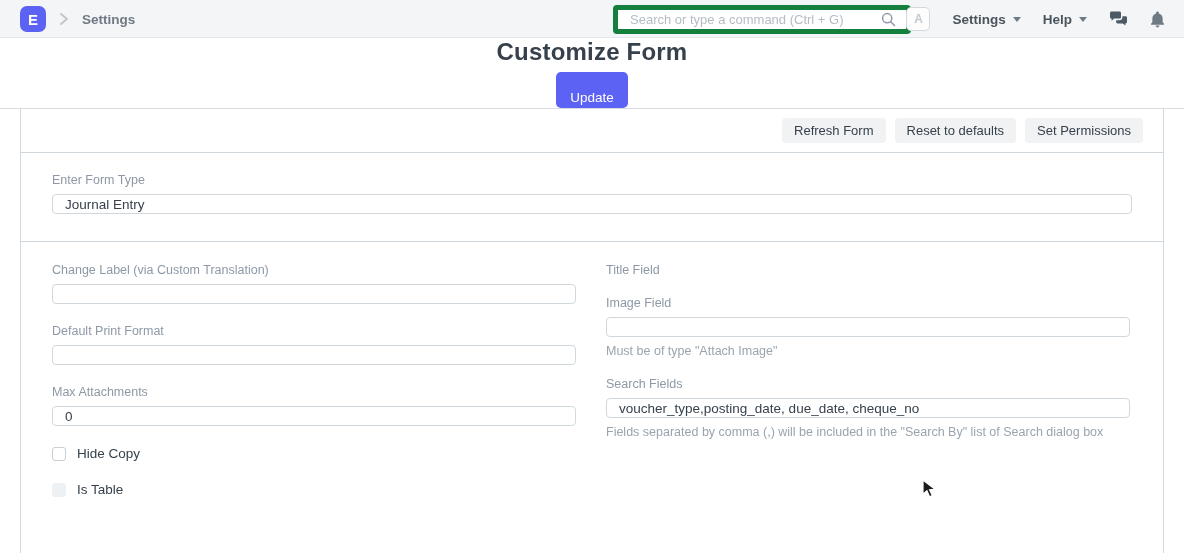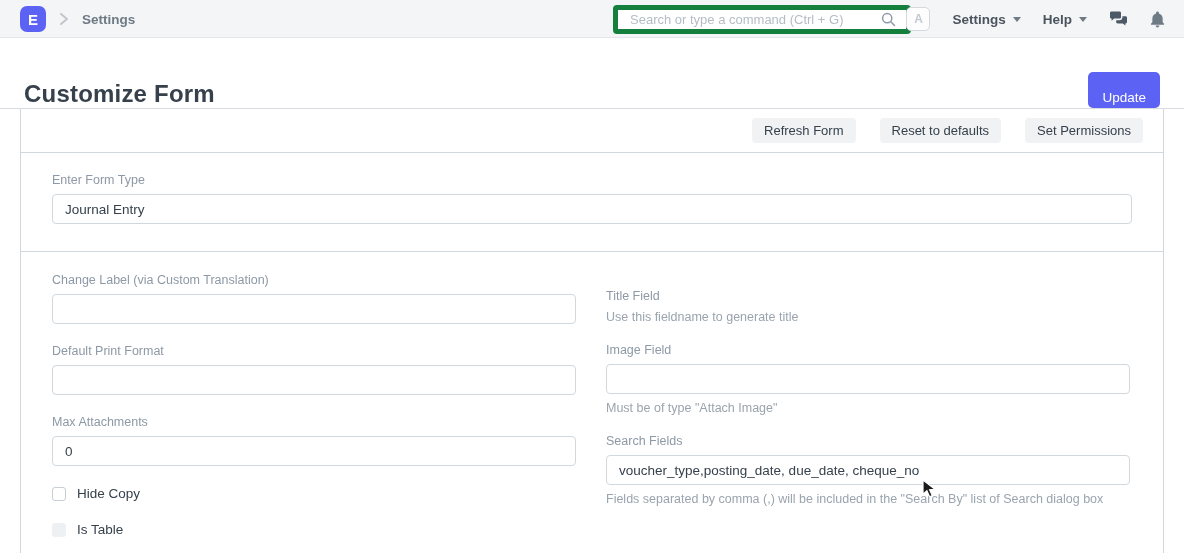--- a/index.html
+++ b/index.html
@@ -61,60 +61,61 @@
   .caret {
     width: 0; height: 0; display: inline-block;
     border-left: 4px solid transparent; border-right: 4px solid transparent;
     border-top: 5px solid #6e7a84;
   }
   .nav-icon { display: flex; align-items: center; cursor: pointer; }
 
   
   .page-head {
     height: 71px; background: #ffffff; border-bottom: 1px solid #d8dce0;
-    display: flex; align-items: flex-end; justify-content: space-between;
+    display: flex; align-items: center; justify-content: space-between;
     padding: 0 24px;
+    flex-direction: column;
   }
   .page-title { font-size: 24px; font-weight: bold; color: #36414c; letter-spacing: 0.2px; }
   .btn-primary {
     background: #5b62f4; color: #ffffff; border: none; border-radius: 5px;
     font-family: inherit; font-size: 13.5px; height: 28px; padding: 18px 14px;
     cursor: pointer;
   }
 
   
   .content {
     margin: 0 20px; background: #ffffff;
     border-left: 1px solid #d1d8dd; border-right: 1px solid #d1d8dd;
     height: 444px;
   }
   .toolbar {
-    display: flex; justify-content: flex-end; align-items: center; gap: 24px;
+    display: flex; justify-content: flex-end; align-items: center; gap: 9px;
     padding: 9px 20px; border-bottom: 1px solid #d1d8dd;
   }
   .btn-default {
     background: #f0f2f4; color: #36414c; border: none; border-radius: 4px;
     font-family: inherit; font-size: 13px; padding: 5px 12px; cursor: pointer;
   }
 
   .section-formtype { padding: 20px 31px 27px 31px; border-bottom: 1px solid #d1d8dd; }
   .section-main { padding: 21px 31px 0 31px; display: flex; gap: 30px; }
   .col { width: 524px; }
 
   .field { margin-bottom: 20px; }
   .field-label {
     font-size: 12.5px; color: #8d99a6; margin-bottom: 7px; display: block;
   }
   .field input[type="text"] {
-    width: 100%; height: 30px; border: 1px solid #d1d8dd; border-radius: 4px;
+    width: 100%; height: 20px; border: 1px solid #d1d8dd; border-radius: 4px;
     font-family: inherit; font-size: 13.5px; color: #36414c;
     padding: 0 12px; outline: none; background: #ffffff;
   }
   .field-help { font-size: 12.5px; color: #9aa4ae; margin-top: 7px; }
-  .field.has-help { margin-bottom: 19px; margin-top: 16px; }
+  .field.has-help { margin-bottom: 19px; }
 
   .checkbox-row { display: flex; align-items: center; margin-bottom: 21px; height: 15px; }
   .checkbox {
     width: 14px; height: 14px; border: 1px solid #c8ced5; border-radius: 3px;
     background: #ffffff; cursor: pointer; flex: none;
   }
   .checkbox.disabled { border: none; background: #eef1f4; cursor: default; }
   .checkbox-label { font-size: 13.5px; color: #36414c; margin-left: 11px; cursor: pointer; }
 
   
@@ -215,21 +216,20 @@
       <div class="checkbox-row">
         <span class="checkbox disabled"></span>
         <span class="checkbox-label">Is Table</span>
       </div>
 
     </div>
 
     <div class="col">
       <div class="field has-help">
         <label class="field-label">Title Field</label>
-        <div class="field-help">Use this fieldname to generate title</div>
       </div>
       <div class="field has-help">
         <label class="field-label">Image Field</label>
         <input type="text" value="" style="">
         <div class="field-help">Must be of type "Attach Image"</div>
       </div>
       <div class="field has-help">
         <label class="field-label">Search Fields</label>
         <input type="text" value="voucher_type,posting_date, due_date, cheque_no" style="">
         <div class="field-help">Fields separated by comma (,) will be included in the "Search By" list of Search dialog box</div>

